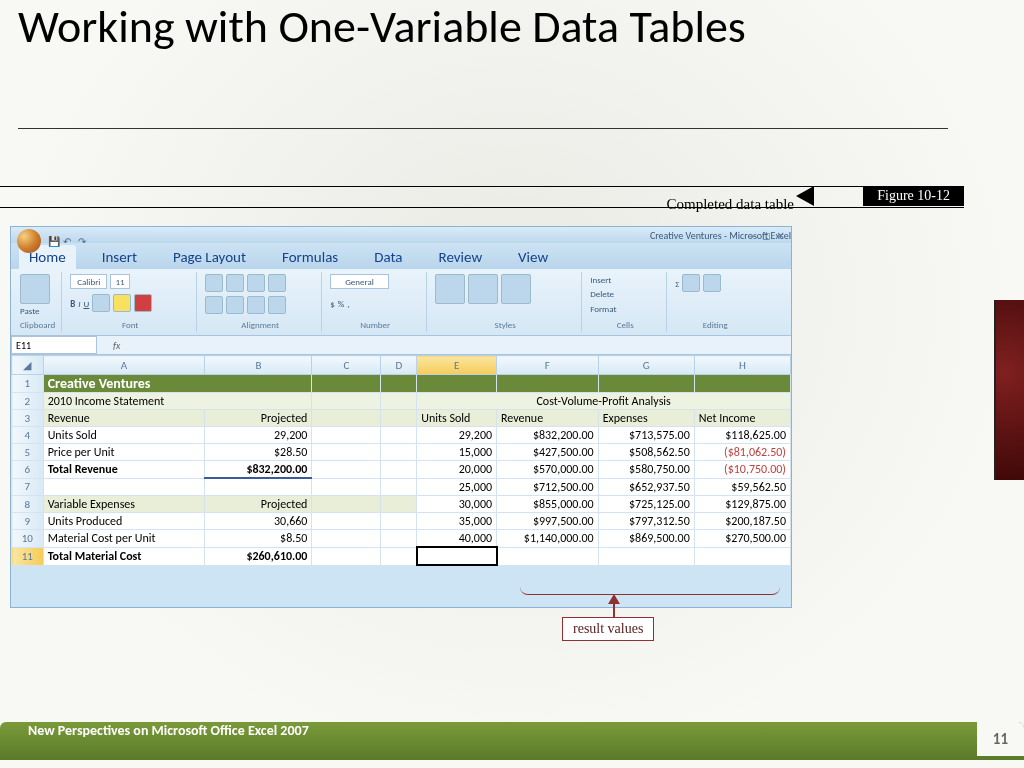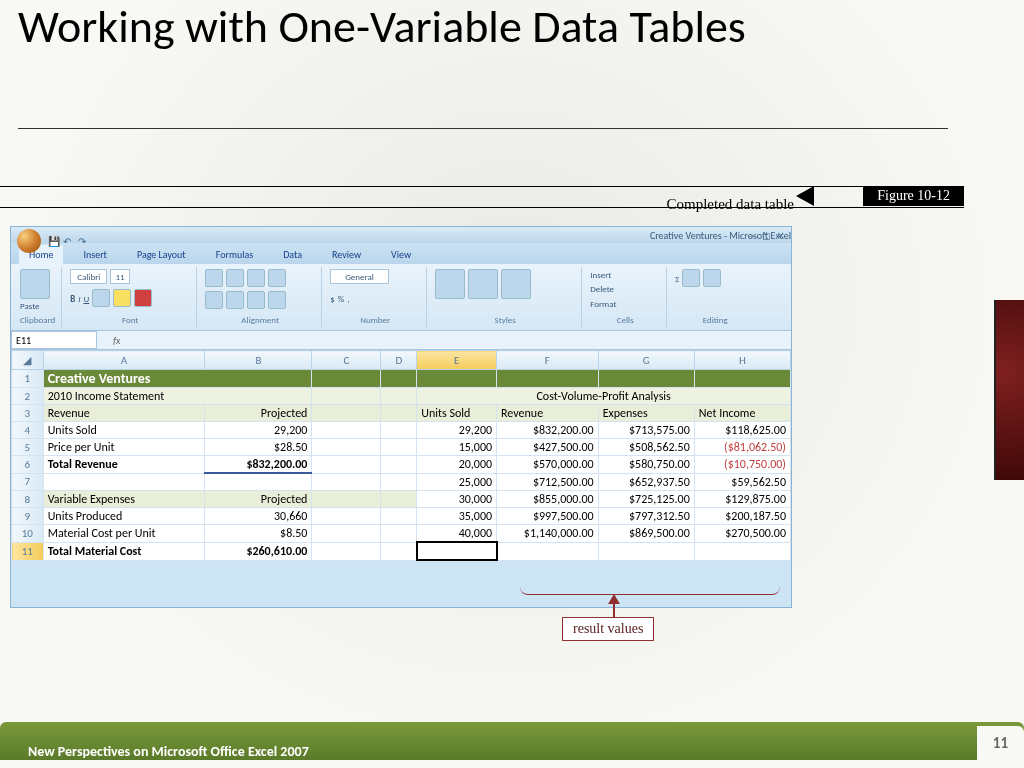--- a/index.html
+++ b/index.html
@@ -6,21 +6,21 @@
 .bg-shade{position:absolute;top:0;left:0;width:100%;height:100%;background:radial-gradient(ellipse at 50% 40%,rgba(200,200,190,.3),transparent 70%)}
 .title{position:absolute;top:0;left:18px;font-size:46px;color:#000;line-height:1.15}
 .title-underline{position:absolute;top:128px;left:18px;width:930px;height:1px;background:#333}
 .fig-bar{position:absolute;top:186px;left:0;width:964px;height:20px;border-top:1px solid #000;border-bottom:1px solid #000}
 .fig-label{position:absolute;top:186px;right:60px;height:20px;background:#000;color:#fff;font-family:Georgia,serif;font-size:14px;padding:0 14px;line-height:20px}
 .fig-caption{position:absolute;top:194px;right:230px;font-family:Georgia,serif;font-weight:normal;font-size:15px;line-height:20px}
 .fig-arrow{position:absolute;top:186px;right:210px;width:0;height:0;border-top:10px solid transparent;border-bottom:10px solid transparent;border-right:18px solid #000}
 .excel{position:absolute;top:226px;left:10px;width:780px;height:380px;background:#cde4f5;border:1px solid #8bb3d4;font-size:10px}
 .excel-titlebar{height:16px;background:linear-gradient(#d9ebf8,#bcd7ec);display:flex;align-items:center;justify-content:flex-end;font-size:10px;color:#3a5a7a}
 .win-controls{position:absolute;right:6px;top:2px;display:flex;gap:6px;color:#5a7a9a;font-size:10px}
-.ribbon-tabs{display:flex;gap:10px;background:linear-gradient(#cbe2f3,#b9d5ec);padding:2px 8px 0;font-size:10px}
+.ribbon-tabs{display:flex;gap:16px;background:linear-gradient(#cbe2f3,#b9d5ec);padding:2px 8px 0;font-size:15px}
 .ribbon-tab{padding:3px 10px;color:#15428b;cursor:pointer}
 .ribbon-tab.active{background:#e8f2fa;border-radius:3px 3px 0 0;color:#15428b}
 .ribbon{height:60px;background:linear-gradient(#e9f3fb,#d5e7f5);border-bottom:1px solid #a8c5dd;display:flex;padding:3px;gap:2px}
 .ribbon-group{border-right:1px solid #b8d2e7;padding:2px 6px;display:flex;flex-direction:column;justify-content:space-between;font-size:9px;color:#5a7a9a}
 .ribbon-group-label{text-align:center;font-size:9px;color:#5a7a9a;margin-top:2px}
 .ribbon-icons{display:flex;gap:3px;flex-wrap:wrap;align-items:center}
 .ric{width:16px;height:16px;background:#bcd7ec;border:1px solid #9bc;border-radius:2px}
 .ric-big{width:28px;height:28px}
 .ric-text{font-size:9px;color:#3a5a7a}
 .name-box-row{height:18px;background:#e8f2fa;display:flex;align-items:center;border-bottom:1px solid #a8c5dd}
@@ -36,21 +36,21 @@
 .sect-hdr2 td{background:#eef2e0}
 .sect-green td{background:#e8eed8}
 .bold td,.bold{font-weight:bold}
 .num{text-align:right}
 .neg{color:#c04040}
 .cvp-hdr{text-align:center;background:#eef2e0}
 .callout{position:absolute;top:617px;left:562px;border:1.5px solid #903030;padding:3px 10px;font-family:Georgia,serif;font-size:14px;color:#5a2020;background:#fff}
 .callout-arrow{position:absolute;top:594px;left:608px;width:0;height:0;border-left:6px solid transparent;border-right:6px solid transparent;border-bottom:10px solid #903030}
 .callout-line{position:absolute;top:604px;left:613px;width:2px;height:14px;background:#903030}
 .brace{position:absolute;top:582px;left:520px;width:260px;height:12px;border-bottom:1.5px solid #903030;border-bottom-left-radius:8px;border-bottom-right-radius:8px}
-.footer{position:absolute;bottom:8px;left:0;width:1024px;height:38px;background:linear-gradient(#7a9a3a,#5a7a2a);border-radius:6px 6px 0 0;display:flex;align-items:flex-end;justify-content:space-between;padding:0 28px;box-sizing:border-box}
+.footer{position:absolute;bottom:8px;left:0;width:1024px;height:38px;background:linear-gradient(#7a9a3a,#5a7a2a);border-radius:6px 6px 0 0;display:flex;align-items:flex-start;justify-content:space-between;padding:0 28px;box-sizing:border-box}
 .footer-text{color:#fff;font-weight:bold;font-size:14px}
 .footer-page{color:#666;font-weight:bold;font-size:15px;background:#f8f8f5;border-radius:0 6px 0 0;padding:8px 16px;margin-right:-28px}
 .side-deco{position:absolute;right:0;top:300px;width:28px;height:180px;background:radial-gradient(circle at 30% 40%,#802020,#400808);border-left:2px solid #222}
 .qat{position:absolute;top:2px;left:6px;display:flex;gap:3px;align-items:center}
 .qat-orb{width:24px;height:24px;border-radius:50%;background:radial-gradient(circle at 30% 30%,#f8d080,#d08030,#a05010);margin-right:4px}
 .qat-ic{width:12px;height:12px;color:#4a6a8a;font-size:10px}
 .sel-cell{border:2px solid #000!important}
 </style>
 </head>
 <body>

